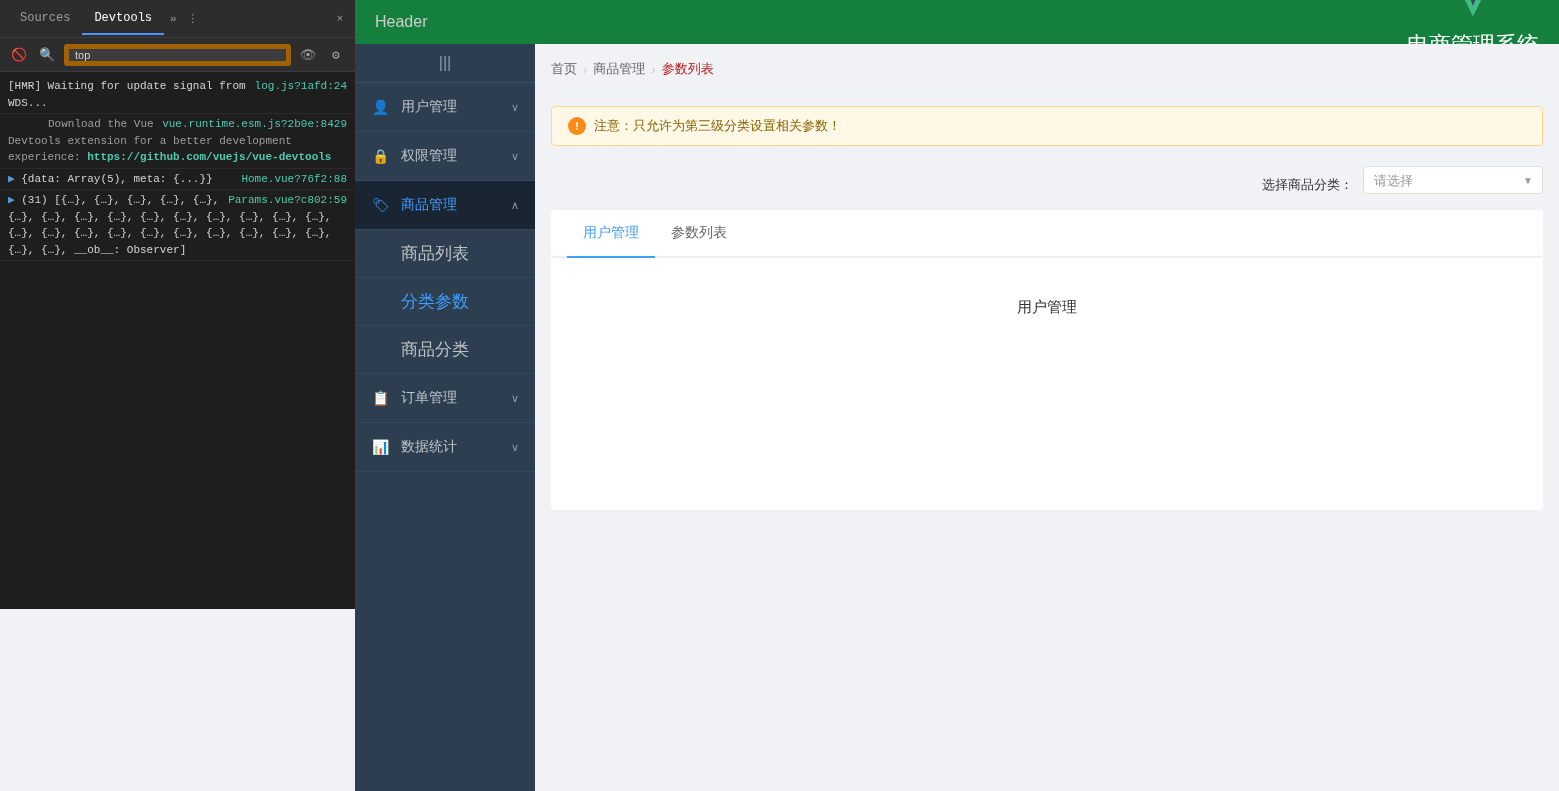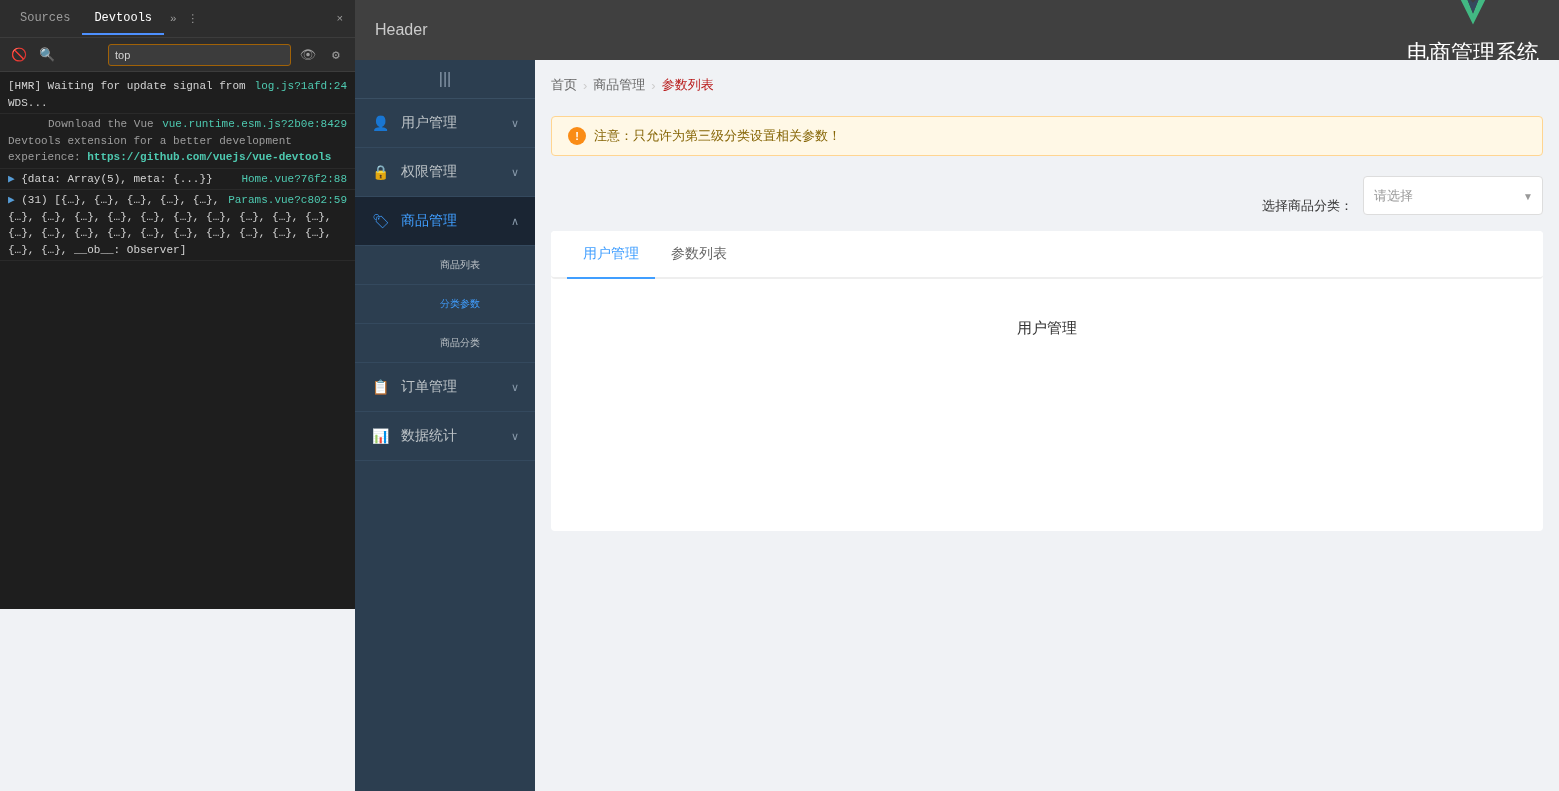--- a/index.html
+++ b/index.html
@@ -62,27 +62,26 @@
       width: 22px; height: 22px;
       display: flex; align-items: center; justify-content: center;
       color: #9d9d9d;
       cursor: pointer;
       border-radius: 3px;
       font-size: 13px;
     }
     .devtools-filter {
       flex: 1;
       background: #3c3c3c;
-      border: 1px solid #a16207;
+      border: 5px solid #a16207;
       color: #d4d4d4;
       padding: 2px 6px;
       font-size: 11px;
       border-radius: 3px;
       height: 22px;
-      margin-left: 44px;
     }
     .devtools-log {
       flex: 1;
       overflow-y: auto;
       padding: 4px 0;
       background: #1e1e1e;
     }
     .log-entry {
       padding: 2px 8px;
       border-bottom: 1px solid #2a2a2a;
@@ -100,22 +99,22 @@
     .app-container {
       margin-left: 355px;
       width: 1204px;
       height: 791px;
       display: flex;
       flex-direction: column;
     }
 
     
     .top-bar {
-      height: 60px;
-      background: #404040;
+      height: 44px;
+      background: #15803d;
       display: flex;
       align-items: center;
       padding: 0 20px;
       color: white;
     }
     .top-bar-header {
       color: #ccc;
       font-size: 16px;
       font-weight: 400;
     }
@@ -183,39 +182,38 @@
     .sidebar-item .item-arrow {
       font-size: 11px;
       color: #8899aa;
     }
     .sidebar-sub-item {
       display: flex;
       align-items: center;
       padding: 12px 16px 12px 46px;
       cursor: pointer;
       color: #bdc3c7;
-      font-size: 10px;
+      font-size: 17px;
       border-bottom: 1px solid #34495e;
-      justify-content: center;
     }
     .sidebar-sub-item.active { color: #409eff; }
 
     
     .main-content {
       flex: 1;
       background: #f0f2f5;
       overflow-y: auto;
       padding: 16px;
     }
 
     
     .breadcrumb {
       display: flex;
       align-items: center;
-      margin-bottom: 22px;
+      margin-bottom: 28px;
       font-size: 13px;
       color: #666;
     }
     .breadcrumb-item { color: #666; }
     .breadcrumb-sep { margin: 0 6px; color: #ccc; }
     .breadcrumb-item.current { color: #b91c1c; font-family: Liberation Mono, monospace; }
 
     
     .alert-warning {
       background: #fff8e6;
@@ -258,21 +256,21 @@
       position: absolute;
       right: 10px;
       top: 50%;
       transform: translateY(-50%);
       font-size: 10px;
       color: #999;
       pointer-events: none;
     }
     .select-wrapper select {
       width: 100%;
-      height: 39px;
+      height: 28px;
       border: 1px solid #ddd;
       border-radius: 4px;
       padding: 0 10px;
       font-size: 13px;
       color: #999;
       background: white;
       appearance: none;
       cursor: pointer;
     }
 

